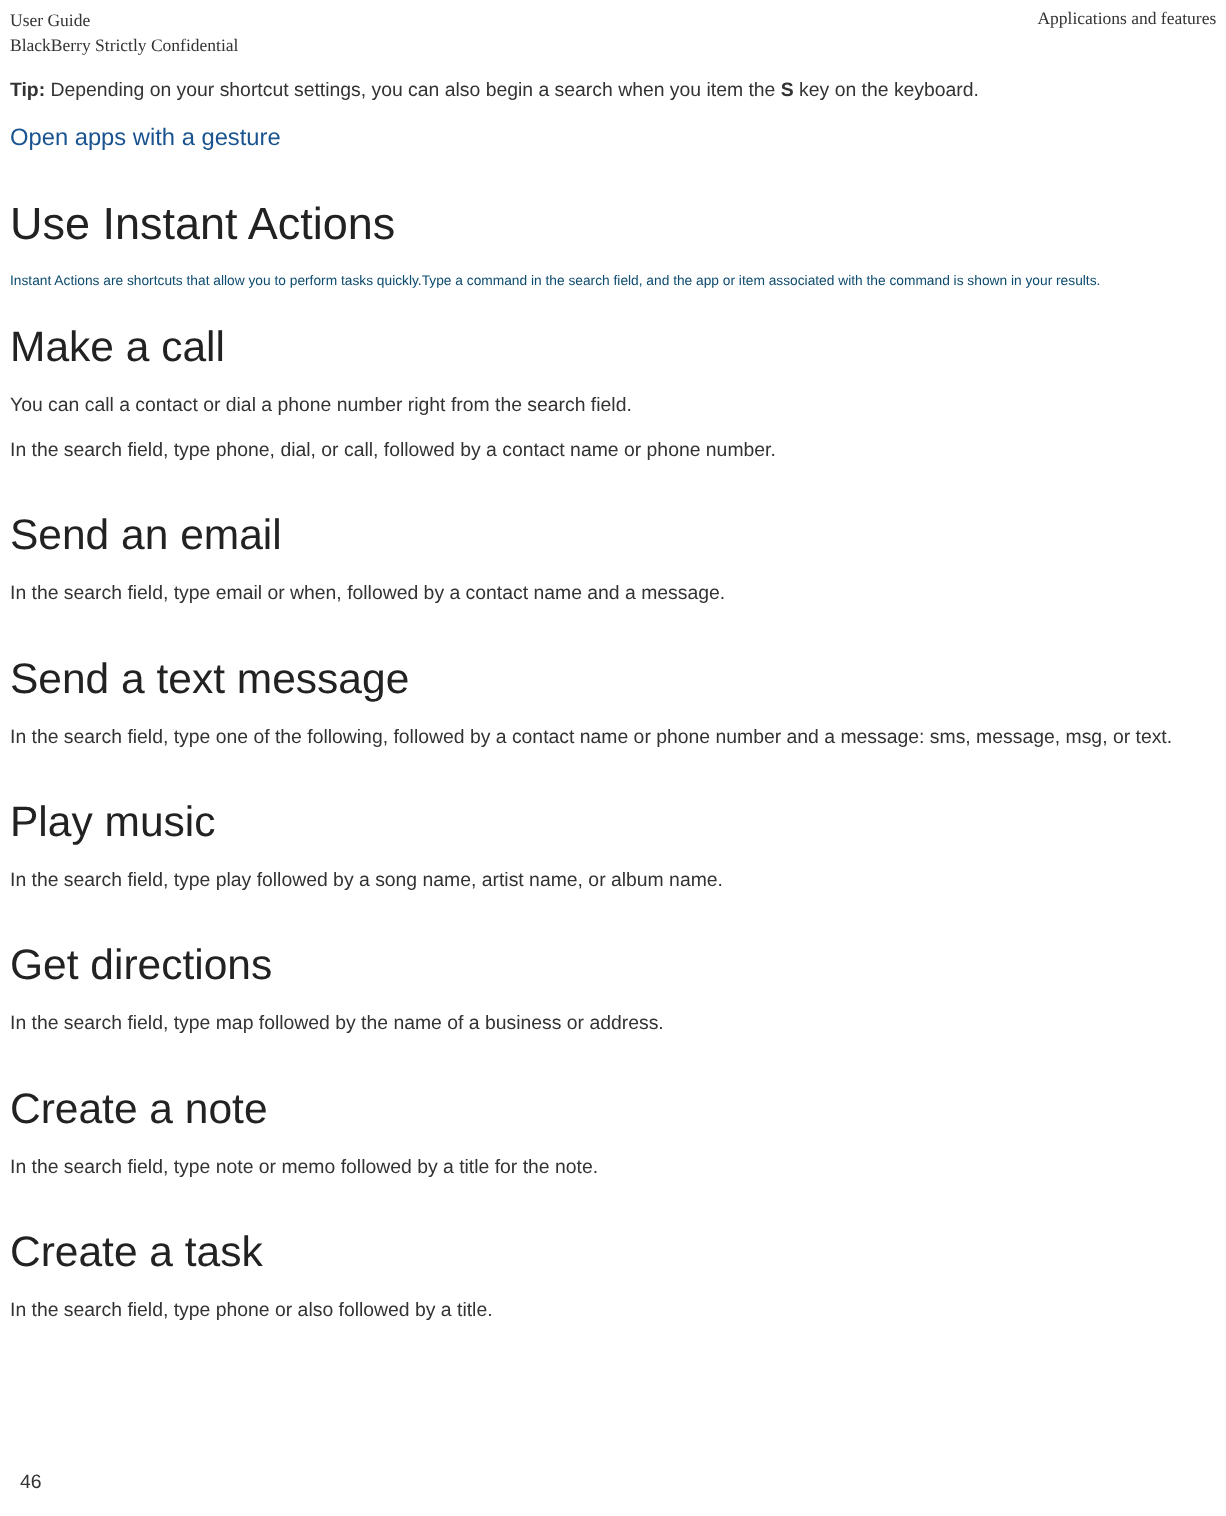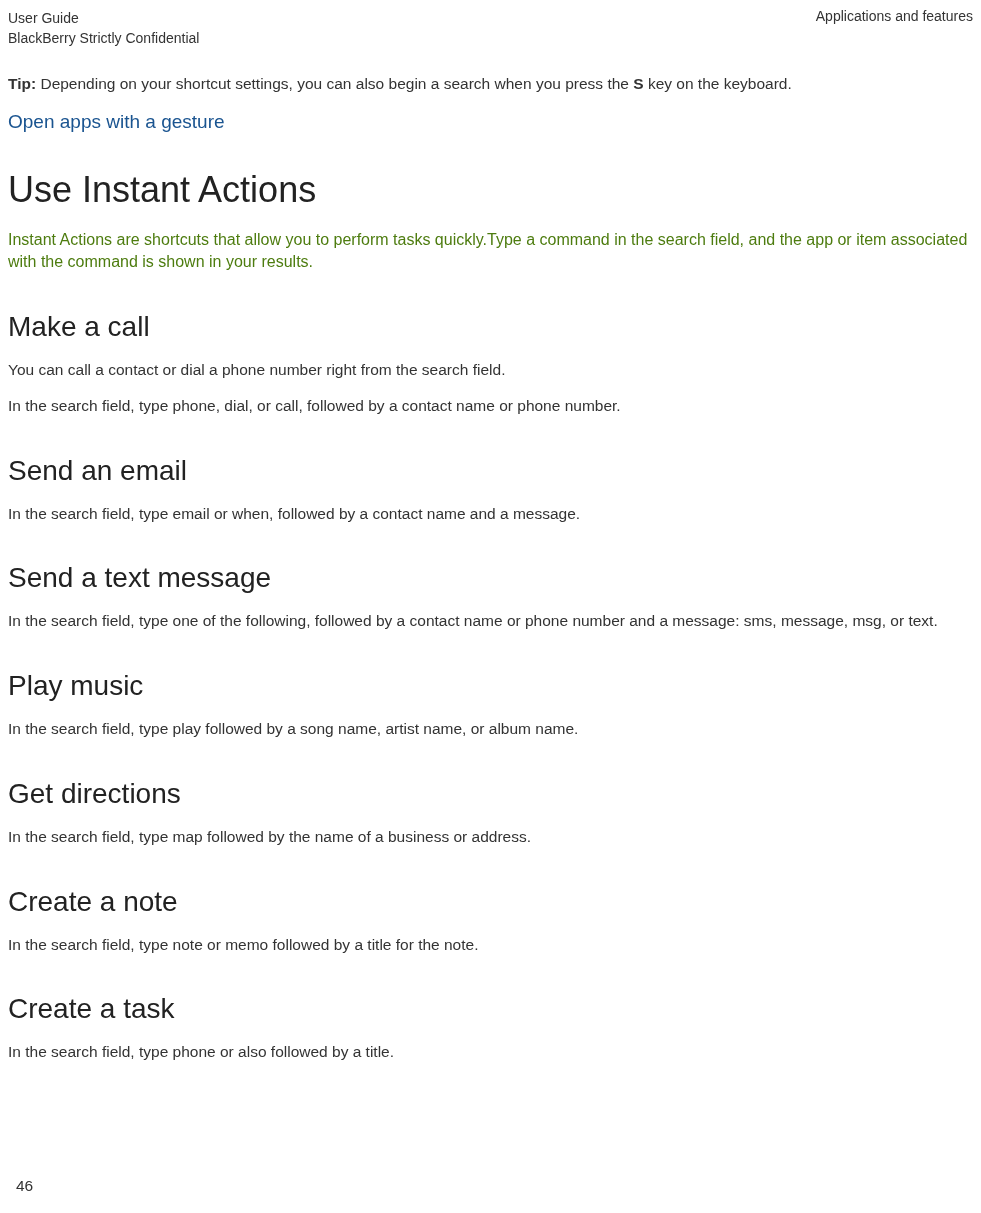--- a/index.html
+++ b/index.html
@@ -13,21 +13,22 @@
       color: #000;
       width: 981px;
       height: 1213px;
       position: relative;
       padding: 8px 8px 0 8px;
     }
     .header {
       display: flex;
       justify-content: space-between;
       align-items: flex-start;
-      margin-bottom: 26px;
+      margin-bottom: 15px;
+      font-family: Liberation Serif, serif;
     }
     .header-left {
       font-size: 14px;
       color: #333;
       line-height: 1.45;
     }
     .header-right {
       font-size: 14px;
       color: #333;
     }
@@ -45,27 +46,27 @@
       margin-bottom: 36px;
       display: block;
     }
     h1 {
       font-size: 36px;
       font-weight: normal;
       color: #222;
       margin-bottom: 18px;
     }
     .intro {
-      font-size: 16px;
-      color: #4d7c0f;
+      font-size: 11px;
+      color: #0c4a6e;
       line-height: 1.4;
-      margin-bottom: 38px;
+      margin-bottom: 26px;
     }
     h2 {
-      font-size: 28px;
+      font-size: 34px;
       font-weight: normal;
       color: #222;
       margin-bottom: 16px;
       margin-top: 38px;
     }
     .body-text {
       font-size: 15.5px;
       color: #333;
       line-height: 1.4;
       margin-bottom: 14px;
@@ -86,21 +87,21 @@
 
 <div class="header">
   <div class="header-left">
     <div>User Guide</div>
     <div>BlackBerry Strictly Confidential</div>
   </div>
   <div class="header-right">Applications and features</div>
 </div>
 
 <p class="tip-line">
-  <span class="bold">Tip:</span><span> Depending on your shortcut settings, you can also begin a search when you press the </span><span class="bold">S</span><span> key on the keyboard.</span>
+  <span class="bold">Tip:</span><span> Depending on your shortcut settings, you can also begin a search when you item the </span><span class="bold">S</span><span> key on the keyboard.</span>
 </p>
 
 <a class="link">Open apps with a gesture</a>
 
 <h1>Use Instant Actions</h1>
 
 <p class="intro">Instant Actions are shortcuts that allow you to perform tasks quickly.Type a command in the search field, and the app or item associated with the command is shown in your results.</p>
 
 <h2 style="margin-top:0">Make a call</h2>
 <p class="body-text">You can call a contact or dial a phone number right from the search field.</p>

